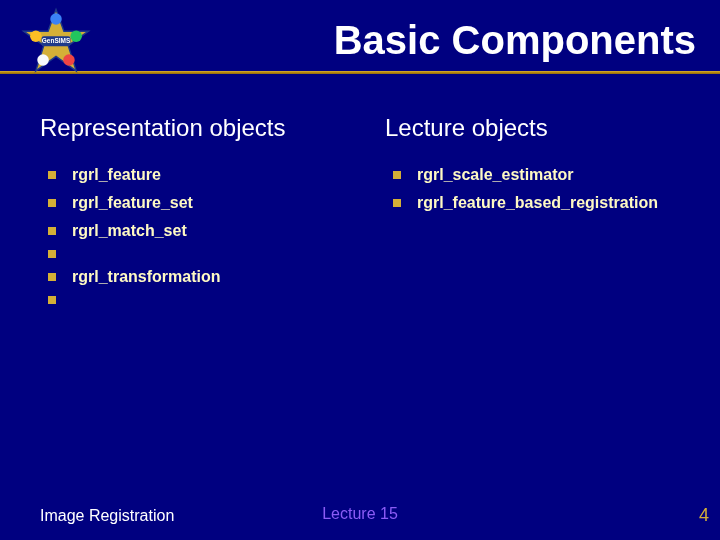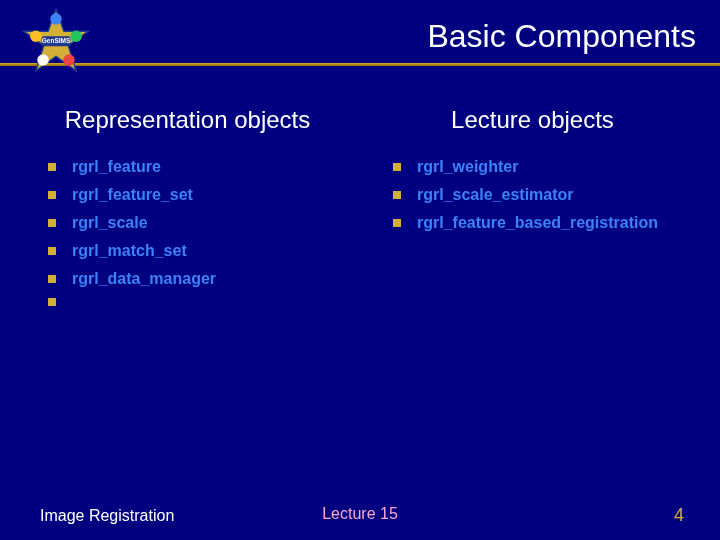--- a/index.html
+++ b/index.html
@@ -11,22 +11,22 @@
     color: #fff;
     overflow: hidden;
     position: relative;
   }
   .header {
     width: 100%;
     padding: 18px 24px 8px 24px;
     text-align: right;
   }
   .title {
-    font-size: 32px;
-    font-weight: normal;
+    font-size: 40px;
+    font-weight: bold;
     color: #fff;
   }
   .divider {
     height: 3px;
     background: linear-gradient(to bottom, #d4af37 0%, #b8860b 50%, #8b6914 100%);
     margin: 0;
   }
   .logo {
     position: absolute;
     top: 6px;
@@ -38,65 +38,64 @@
     width: 100%;
     height: 100%;
   }
   .content {
     display: flex;
     padding: 40px 40px 0 40px;
     gap: 50px;
   }
   .column {
     flex: 1;
-    text-align: center;
   }
   .col-heading {
     font-size: 24px;
     font-weight: normal;
     color: #fff;
     margin-bottom: 24px;
   }
   ul {
     list-style: none;
     padding-left: 8px;
   }
   li {
     font-size: 16px;
     font-weight: bold;
-    color: #3b82f6;
+    color: #fef9c3;
     margin-bottom: 10px;
     display: flex;
     align-items: center;
   }
   .bullet {
     display: inline-block;
     width: 8px;
     height: 8px;
     background: #d4af37;
     margin-right: 16px;
     flex-shrink: 0;
   }
   .footer {
     position: absolute;
     bottom: 14px;
     left: 0;
     width: 100%;
     display: flex;
     justify-content: space-between;
     align-items: baseline;
-    padding: 0 36px 0 40px;
+    padding: 0 11px 0 40px;
     font-size: 16px;
   }
   .footer-left { color: #fff; }
   .footer-center {
     position: absolute;
     left: 50%;
     transform: translateX(-50%);
-    color: #f9a8d4;
+    color: #8b5cf6;
   }
   .footer-right {
     color: #d4af37;
     font-size: 18px;
   }
 </style>
 </head>
 <body>
 
 <div class="logo">
@@ -125,43 +124,38 @@
       <li>
           <span class="bullet"></span>
           <span>rgrl_feature</span>
         </li>
       <li>
           <span class="bullet"></span>
           <span>rgrl_feature_set</span>
         </li>
       <li>
           <span class="bullet"></span>
-          <span>rgrl_scale</span>
-        </li>
-      <li>
-          <span class="bullet"></span>
           <span>rgrl_match_set</span>
         </li>
       <li>
           <span class="bullet"></span>
-          <span>rgrl_data_manager</span>
+        </li>
+      <li>
+          <span class="bullet"></span>
+          <span>rgrl_transformation</span>
         </li>
       <li>
           <span class="bullet"></span>
         </li>
     </ul>
   </div>
 
   <div class="column">
     <div class="col-heading">Lecture objects</div>
     <ul>
-      <li>
-          <span class="bullet"></span>
-          <span>rgrl_weighter</span>
-        </li>
       <li>
           <span class="bullet"></span>
           <span>rgrl_scale_estimator</span>
         </li>
       <li>
           <span class="bullet"></span>
           <span>rgrl_feature_based_registration</span>
         </li>
     </ul>
   </div>

